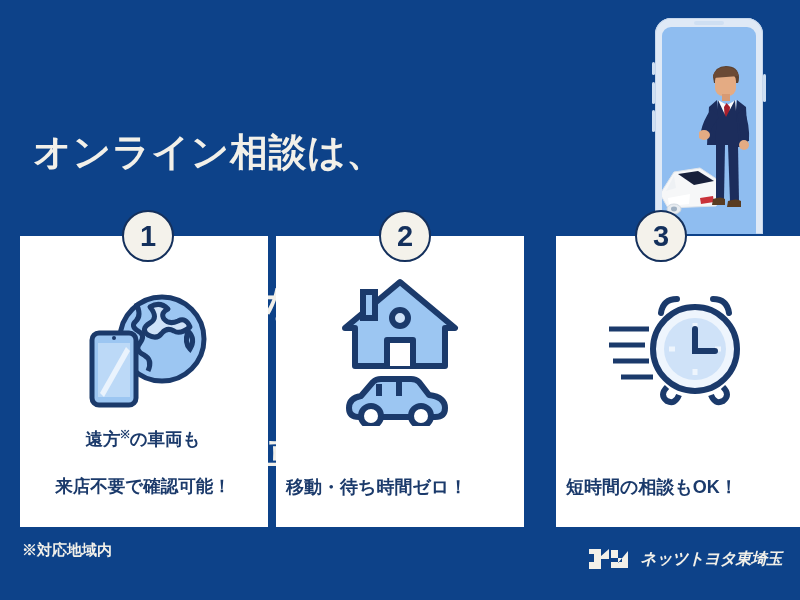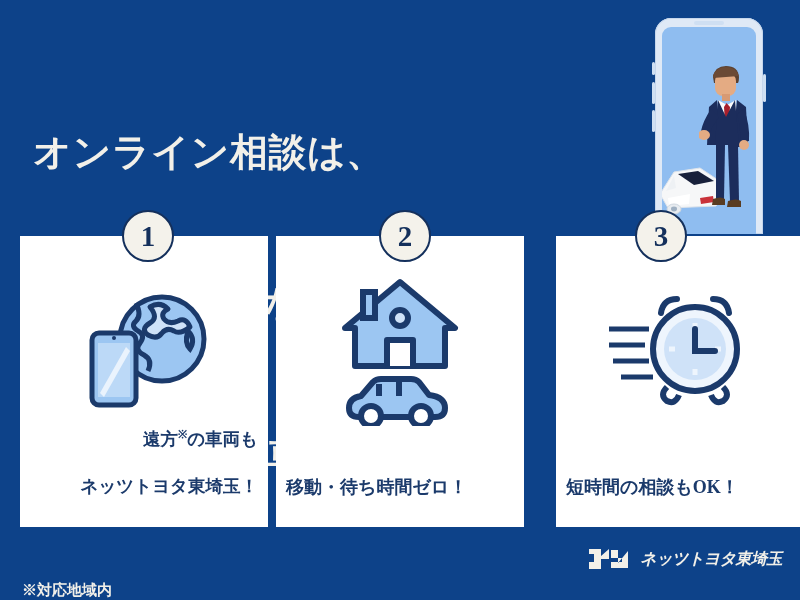--- a/index.html
+++ b/index.html
@@ -1,20 +1,20 @@
 <!DOCTYPE html>
 <html><head>
 <meta charset="utf-8">
 <style>
   html,body{margin:0;padding:0;background:#0d4289;}
   *{box-sizing:border-box;}
   #banner{
     position:relative;width:800px;height:600px;overflow:hidden;
     background:#0d4289;
-    font-family:Liberation Serif, serif;
+    font-family:Liberation Sans, sans-serif;
   }
 
   
   #headline{
     position:absolute;left:33px;top:26px;width:620px;
     color:#f2f0e9;
     font-size:38px;font-weight:bold;line-height:1.33;
     letter-spacing:0.5px;
     white-space:pre;
   }
@@ -77,30 +77,30 @@
   .card-icon{
     position:absolute;left:0;right:0;top:34px;height:160px;
     display:flex;align-items:center;justify-content:center;
   }
   .card-caption{
     position:absolute;left:0;right:0;bottom:28px;
     text-align:left;
     color:#1b3a6b;font-weight:bold;font-size:18px;line-height:1.35;
     padding:0 10px;white-space:pre-line;
   }
-  #card-1 .card-caption{text-align:right;padding-left:8px;font-size:17.5px;}
+  #card-1 .card-caption{text-align:center;padding-left:8px;font-size:17.5px;}
   #card-2 .card-caption{font-size:18px;}
   #card-3 .card-caption{font-size:18px;}
 
   .sup-mark{font-size:11px;vertical-align:super;}
 
   
   #footnote{
     position:absolute;left:22px;top:541px;
-    color:#f2f0e9;font-size:15px;font-weight:bold;margin-top:40px;
+    color:#f2f0e9;font-size:15px;font-weight:bold;
   }
 
   
   #logo{
     position:absolute;right:18px;top:548px;
     display:flex;align-items:center;gap:10px;
   }
   #logo-mark{width:42px;height:22px;flex:0 0 auto;}
   #logo-text{
     color:#f2f0e9;font-size:16px;font-weight:bold;
@@ -184,21 +184,21 @@
         <path d="M112 44 q8 8 2 18 q-6 -6 -2 -18 z" fill="#9cc6f2" stroke="#1b3a6b" stroke-width="5"></path>
 
         <rect x="16" y="46" width="44" height="72" rx="7" fill="#9cc6f2" stroke="#1b3a6b" stroke-width="5"></rect>
         <rect x="22" y="56" width="32" height="54" fill="#bcd9f7"></rect>
         <path d="M24 106 L50 60 L54 64 L28 110 Z" fill="#eaf3fd"></path>
         <circle cx="38" cy="51" r="2" fill="#1b3a6b"></circle>
       </svg>
     </div>
     <div class="card-caption">
       <span><span>遠方</span><span class="sup-mark">※</span><span>の車両も</span></span><br>
-      <span>ネッツトヨタ東埼玉！</span>
+      <span>来店不要で確認可能！</span>
     </div>
   </div>
 
   <div class="card" id="card-2">
     <div class="card-icon">
       <svg width="130" height="152" viewBox="0 0 130 152">
 
         <path d="M65 8 L120 54 L110 54 L110 92 L20 92 L20 54 L10 54 Z" fill="#9cc6f2" stroke="#1b3a6b" stroke-width="6" stroke-linejoin="round"></path>
         <rect x="28" y="18" width="12" height="26" fill="#9cc6f2" stroke="#1b3a6b" stroke-width="6"></rect>
         <circle cx="65" cy="44" r="8" fill="#cfe2f8" stroke="#1b3a6b" stroke-width="6"></circle>

